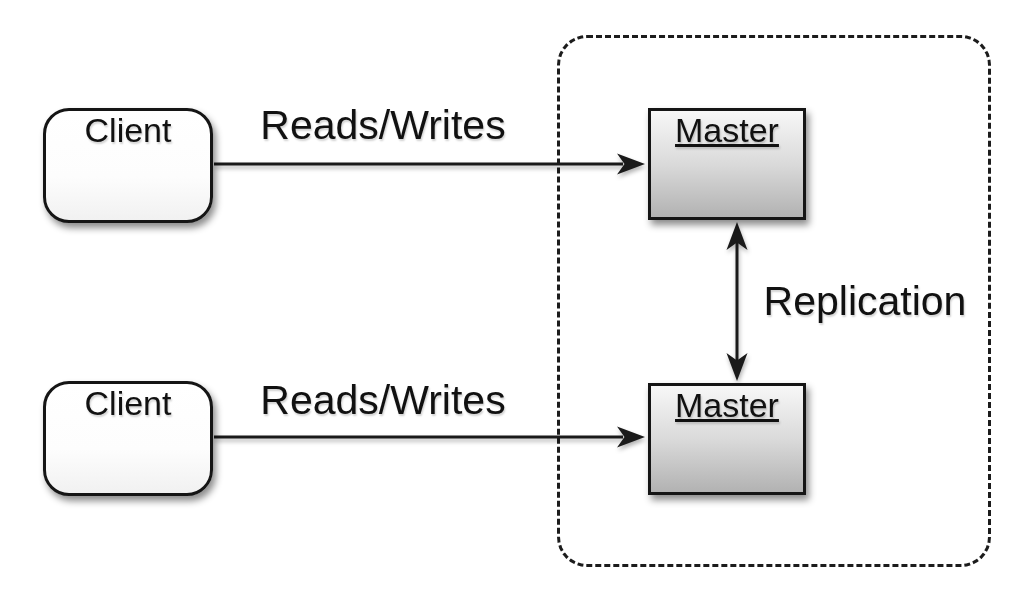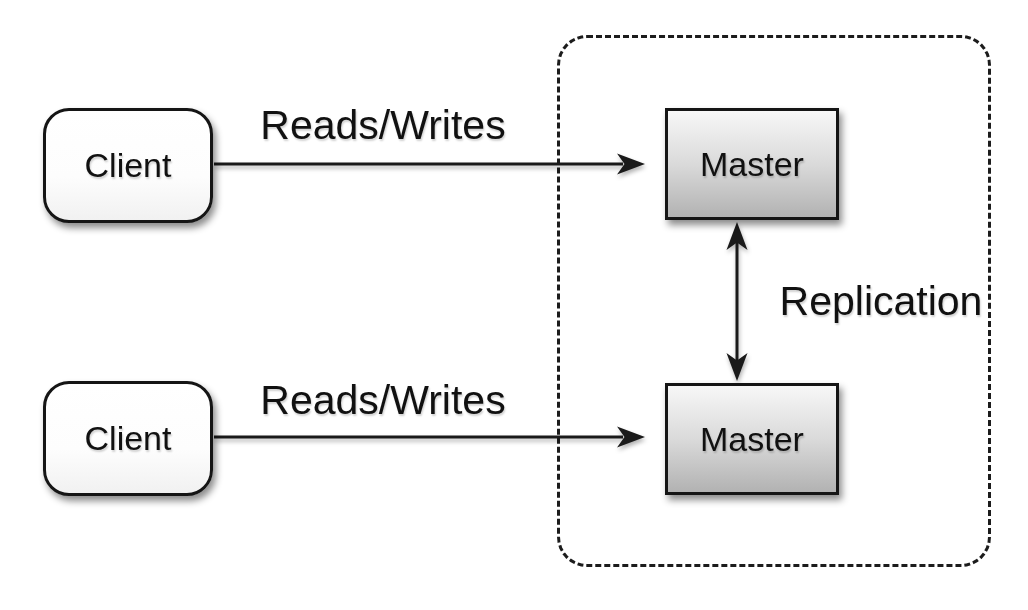--- a/index.html
+++ b/index.html
@@ -22,44 +22,44 @@
     top: 35px;
     width: 434px;
     height: 532px;
     border: 3px dashed #1c1c1c;
     border-radius: 30px;
     box-sizing: border-box;
   }
   .node {
     position: absolute;
     display: flex;
-    align-items: center;
     justify-content: center;
     font-size: 34px;
     color: #111111;
     border: 3px solid #151515;
     box-sizing: border-box;
     text-shadow: 1px 2px 2px rgba(0,0,0,0.18);
   }
   .client {
     left: 43px;
     width: 170px;
     height: 115px;
     border-radius: 26px;
     background: linear-gradient(180deg, #ffffff 0%, #fdfdfd 60%, #f1f1f1 100%);
     box-shadow: 3px 5px 7px rgba(0,0,0,0.45);
   }
   .client-top    { top: 108px; }
   .client-bottom { top: 381px; }
   .master {
-    left: 665px;
-    width: 174px;
+    left: 648px;
+    width: 158px;
     height: 112px;
     background: linear-gradient(180deg, #f7f7f7 0%, #dadada 50%, #b2b2b2 100%);
     box-shadow: 3px 5px 7px rgba(0,0,0,0.45);
+    text-decoration: underline;
   }
   .master-top    { top: 108px; }
   .master-bottom { top: 383px; }
   .edges {
     position: absolute;
     left: 0;
     top: 0;
     width: 1028px;
     height: 610px;
     pointer-events: none;
@@ -70,21 +70,21 @@
   .edge-label {
     position: absolute;
     transform: translate(-50%, -50%);
     font-size: 41px;
     white-space: nowrap;
     color: #111111;
     text-shadow: 1px 2px 2px rgba(0,0,0,0.18);
   }
   .label-rw-top    { left: 383px; top: 125px; }
   .label-rw-bottom { left: 383px; top: 400px; }
-  .label-replication { left: 865px; top: 301px; margin-left: 16px; }
+  .label-replication { left: 865px; top: 301px; }
 </style>
 </head>
 <body>
 
 <div class="canvas">
 
   <div class="cluster"></div>
 
   <svg class="edges" viewBox="0 0 1028 610">
 

